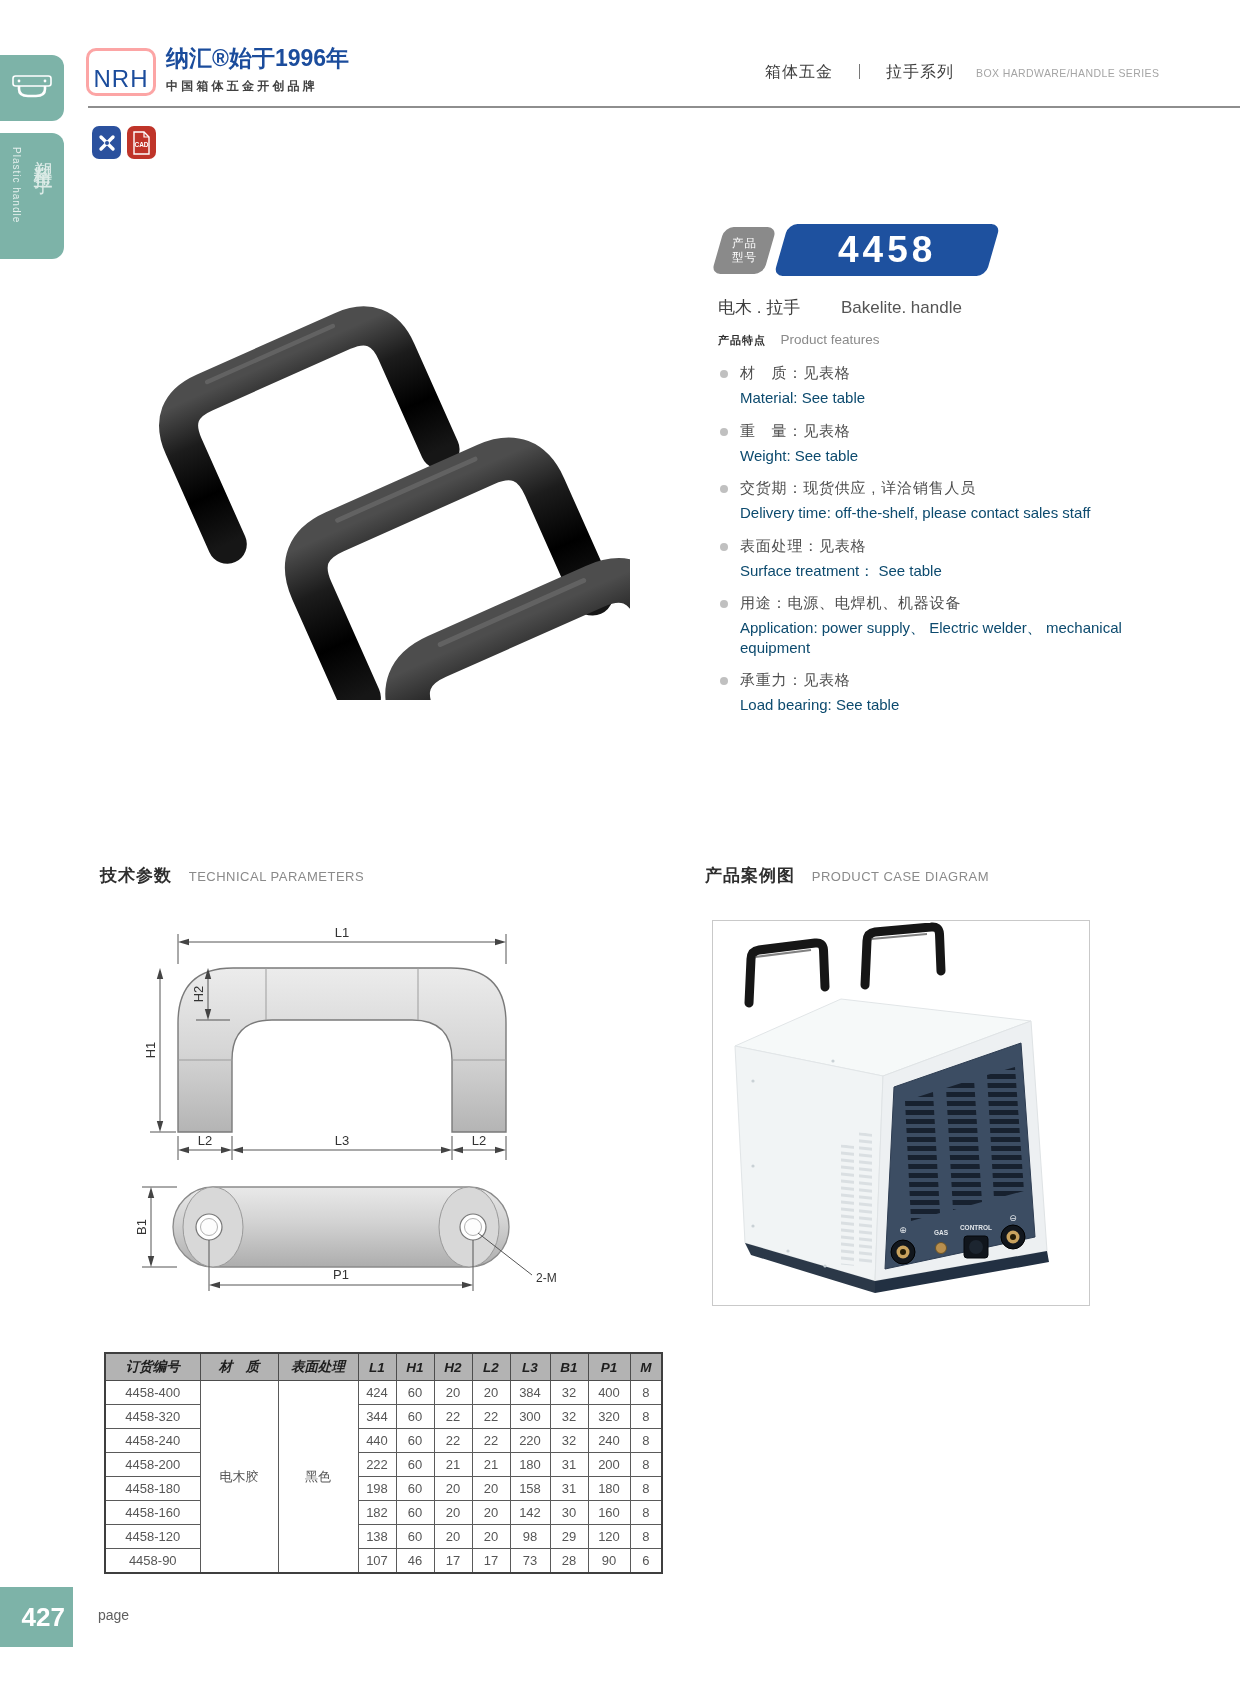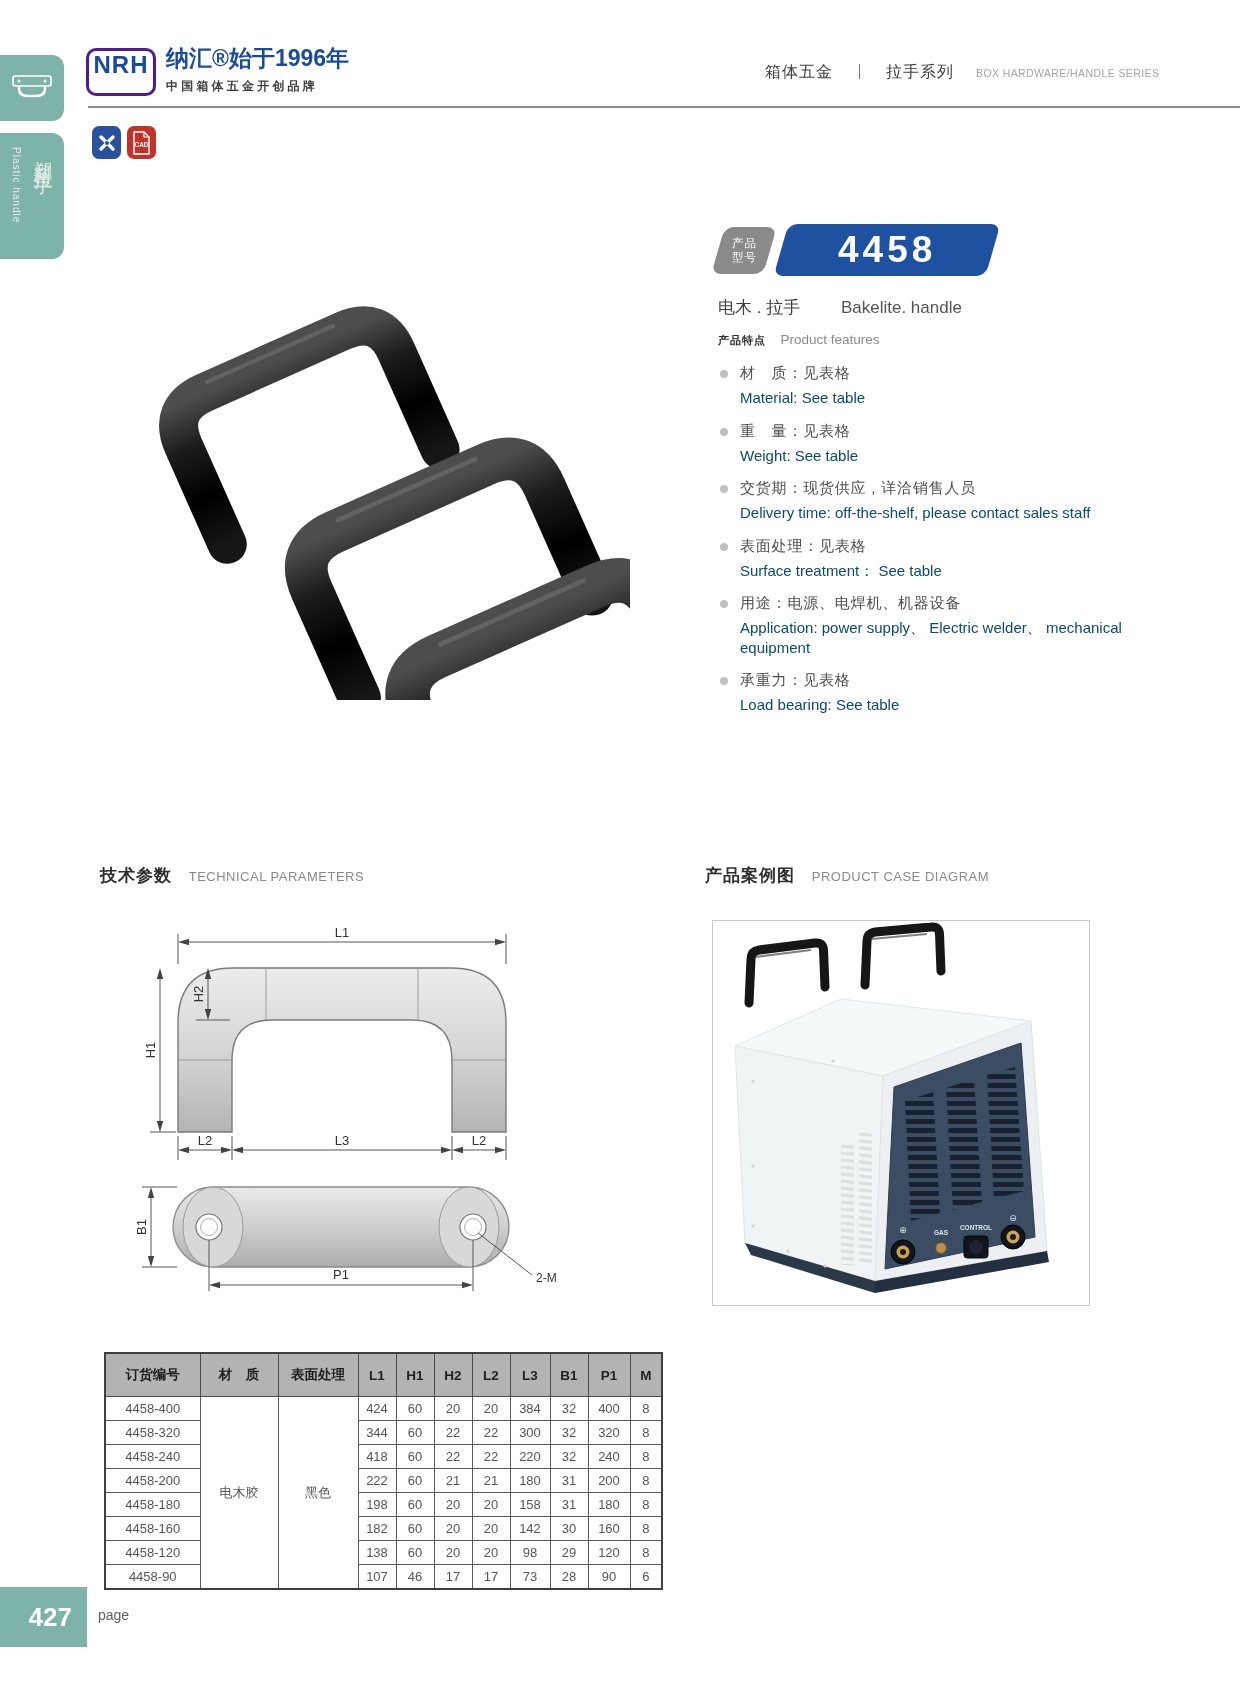--- a/index.html
+++ b/index.html
@@ -10,22 +10,22 @@
   
   .side-tab{position:absolute;left:0;background:#7db3a8;border-radius:0 12px 12px 0;}
   .tab-icon{top:55px;width:64px;height:66px;display:flex;align-items:center;justify-content:center;}
   .tab-cat{top:133px;width:64px;height:126px;}
   .tab-cat .cn{position:absolute;right:8px;top:12px;writing-mode:vertical-rl;text-orientation:upright;
                font-size:19px;letter-spacing:5px;color:#dcebe7;}
   .tab-cat .en{position:absolute;left:11px;top:14px;writing-mode:vertical-rl;
                font-size:10px;letter-spacing:1px;color:#e3efec;}
 
   
-  .logo-box{left:86px;top:48px;width:64px;height:42px;border:3px solid #4c1d95;border-radius:10px;
-            display:flex;align-items:flex-start;justify-content:center;font-size:24px;font-weight:700;
+  .logo-box{left:86px;top:48px;width:64px;height:42px;border:3px solid #fca5a5;border-radius:10px;
+            display:flex;align-items:flex-end;justify-content:center;font-size:24px;font-weight:400;
             color:#1b4c9c;letter-spacing:1px;}
   .brand{left:166px;top:43px;}
   .brand-title{font-size:23px;font-weight:800;color:#1b4c9c;}
   .brand-sub{font-size:12px;font-weight:700;color:#404040;letter-spacing:3.2px;margin-top:4px;}
   .series{left:765px;top:62px;display:flex;align-items:baseline;gap:22px;}
   .series .cn{font-size:16px;color:#404040;letter-spacing:1px;}
   .series .sep{display:inline-block;width:1px;height:15px;background:#777;margin:0 4px;transform:translateY(2px);}
   .series .en{font-size:10.5px;color:#a5a5a5;letter-spacing:0.4px;}
   .hdr-line{left:88px;top:106px;width:1152px;height:2px;background:#8e8e8e;}
 
@@ -60,26 +60,26 @@
   .sec-title .cn{font-weight:700;color:#2e2e2e;letter-spacing:1px;}
   .sec-title .en{font-size:13px;color:#8a8a8a;margin-left:12px;letter-spacing:0.5px;}
 
   
   .case-frame{left:712px;top:920px;width:376px;height:384px;border:1px solid #c9c9c9;background:#fff;}
 
   
   table.spec{position:absolute;left:104px;top:1352px;border-collapse:collapse;table-layout:fixed;
              width:557px;border:2px solid #3f3f3f;}
   table.spec th{background:#b3b3b3;color:#1f1f1f;font-size:13.5px;font-weight:700;height:26px;
-                border:1px solid #4c4c4c;padding:8px;}
+                border:1px solid #4c4c4c;padding:0;font-style:italic;}
   table.spec td{font-size:13px;color:#565656;text-align:center;height:23px;border:1px solid #5a5a5a;padding:0;}
 
   
-  .foot-teal{left:0;top:1587px;width:87px;height:60px;background:#7db3a8;display:flex;
-             align-items:center;justify-content:flex-end;padding-right:15px;box-sizing:border-box;}
+  .foot-teal{left:0;top:1587px;width:73px;height:60px;background:#7db3a8;display:flex;
+             align-items:center;justify-content:flex-end;padding-right:8px;box-sizing:border-box;}
   .foot-teal span{color:#fff;font-size:26px;font-weight:700;}
   .foot-page{left:98px;top:1607px;font-size:14px;color:#5f5f5f;}
 </style>
 </head>
 <body>
 
 <div class="page">
 
   <div class="side-tab tab-icon">
     <svg width="42" height="30" viewBox="0 0 42 30">
@@ -419,21 +419,21 @@
           <td>60</td>
       <td>22</td>
           <td>22</td>
       <td>300</td>
           <td>32</td>
       <td>320</td>
           <td>8</td>
     </tr>
     <tr>
       <td>4458-240</td>
-      <td>418</td>
+      <td>440</td>
           <td>60</td>
       <td>22</td>
           <td>22</td>
       <td>220</td>
           <td>32</td>
       <td>240</td>
           <td>8</td>
     </tr>
     <tr>
       <td>4458-200</td>

